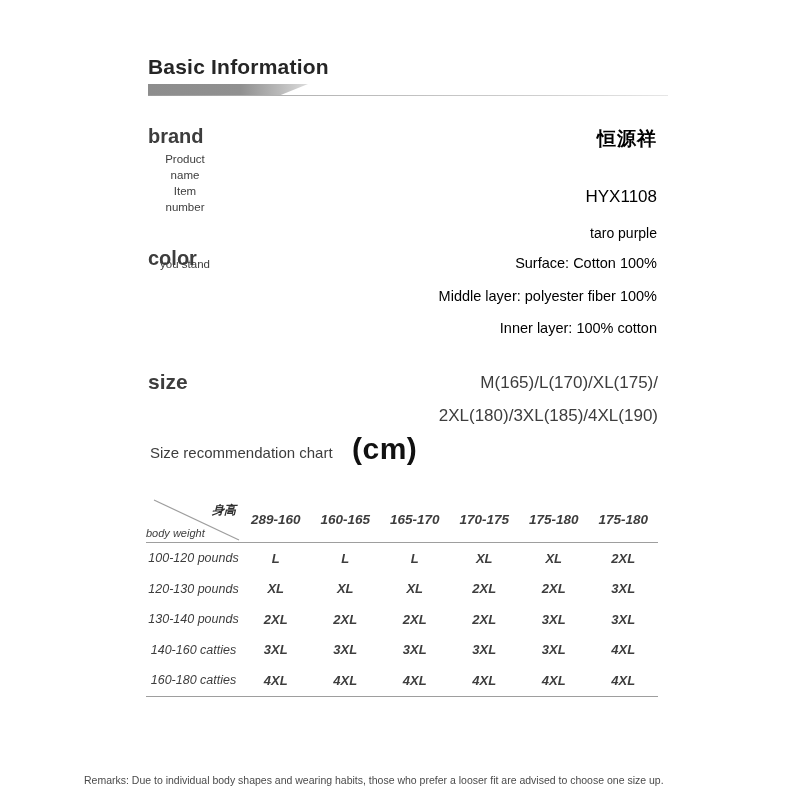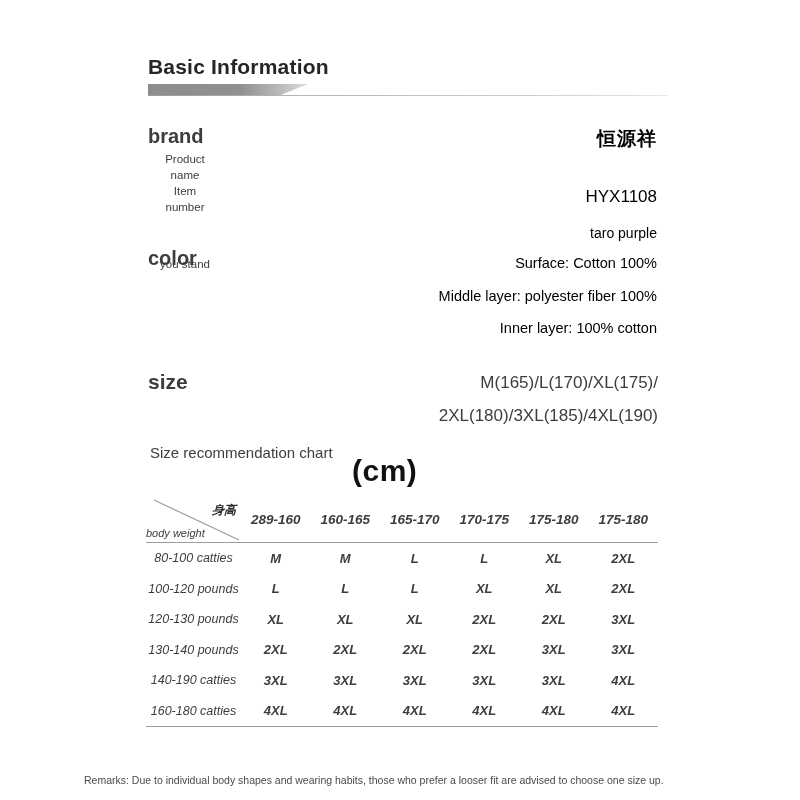--- a/index.html
+++ b/index.html
@@ -121,21 +121,20 @@
     white-space: nowrap;
   }
   #chart-unit {
     position: absolute;
     left: 352px;
     top: 432px;
     font-size: 30px;
     font-weight: bold;
     color: #111111;
     letter-spacing: 0.5px;
-    margin-top: 22px;
   }
 
   
   #size-table {
     position: absolute;
     left: 146px;
     top: 496px;
     width: 512px;
   }
   table {
@@ -292,29 +291,20 @@
         <th>289-160</th>
         <th>160-165</th>
         <th>165-170</th>
         <th>170-175</th>
         <th>175-180</th>
         <th>175-180</th>
       </tr>
     </thead>
     <tbody>
       <tr>
-        <td class="rowlabel">80-100 catties</td>
-        <td>M</td>
-        <td>M</td>
-        <td>L</td>
-        <td>L</td>
-        <td>XL</td>
-        <td>2XL</td>
-      </tr>
-      <tr>
         <td class="rowlabel">100-120 pounds</td>
         <td>L</td>
         <td>L</td>
         <td>L</td>
         <td>XL</td>
         <td>XL</td>
         <td>2XL</td>
       </tr>
       <tr>
         <td class="rowlabel">120-130 pounds</td>
@@ -328,21 +318,21 @@
       <tr>
         <td class="rowlabel">130-140 pounds</td>
         <td>2XL</td>
         <td>2XL</td>
         <td>2XL</td>
         <td>2XL</td>
         <td>3XL</td>
         <td>3XL</td>
       </tr>
       <tr>
-        <td class="rowlabel">140-190 catties</td>
+        <td class="rowlabel">140-160 catties</td>
         <td>3XL</td>
         <td>3XL</td>
         <td>3XL</td>
         <td>3XL</td>
         <td>3XL</td>
         <td>4XL</td>
       </tr>
       <tr>
         <td class="rowlabel">160-180 catties</td>
         <td>4XL</td>

